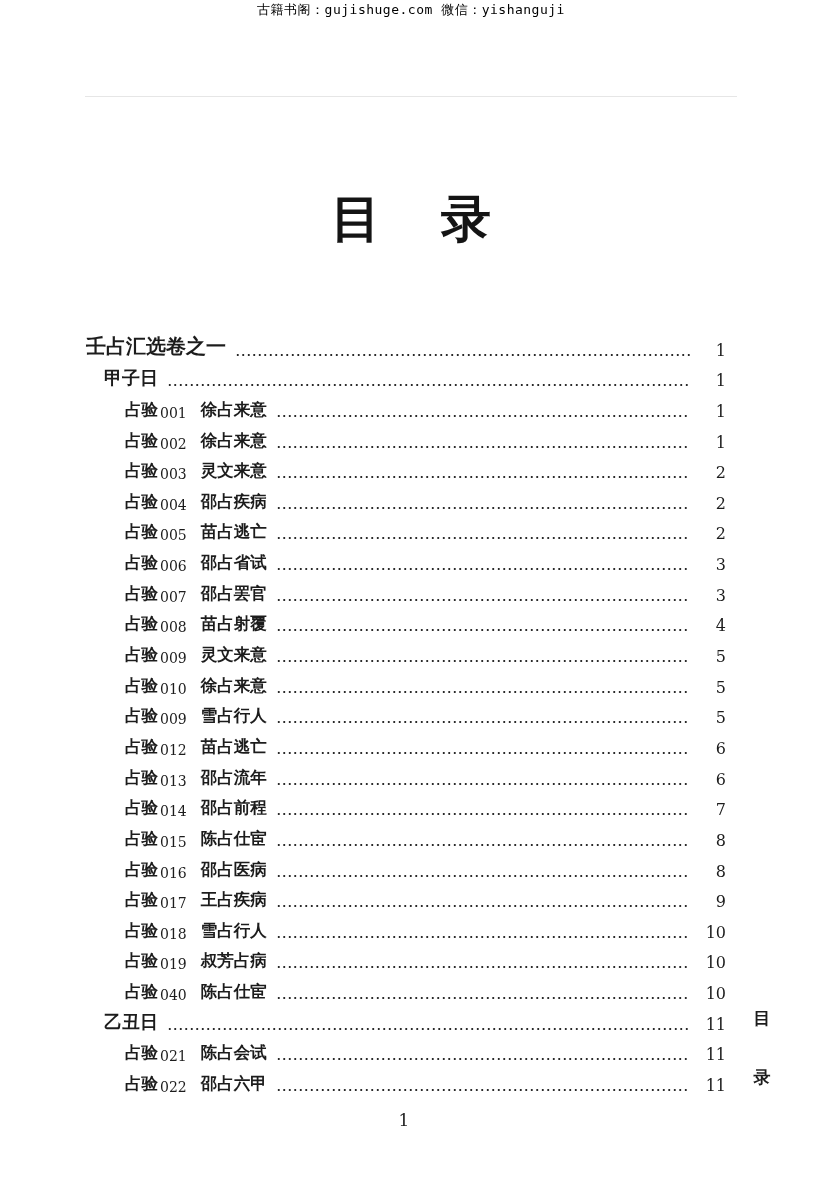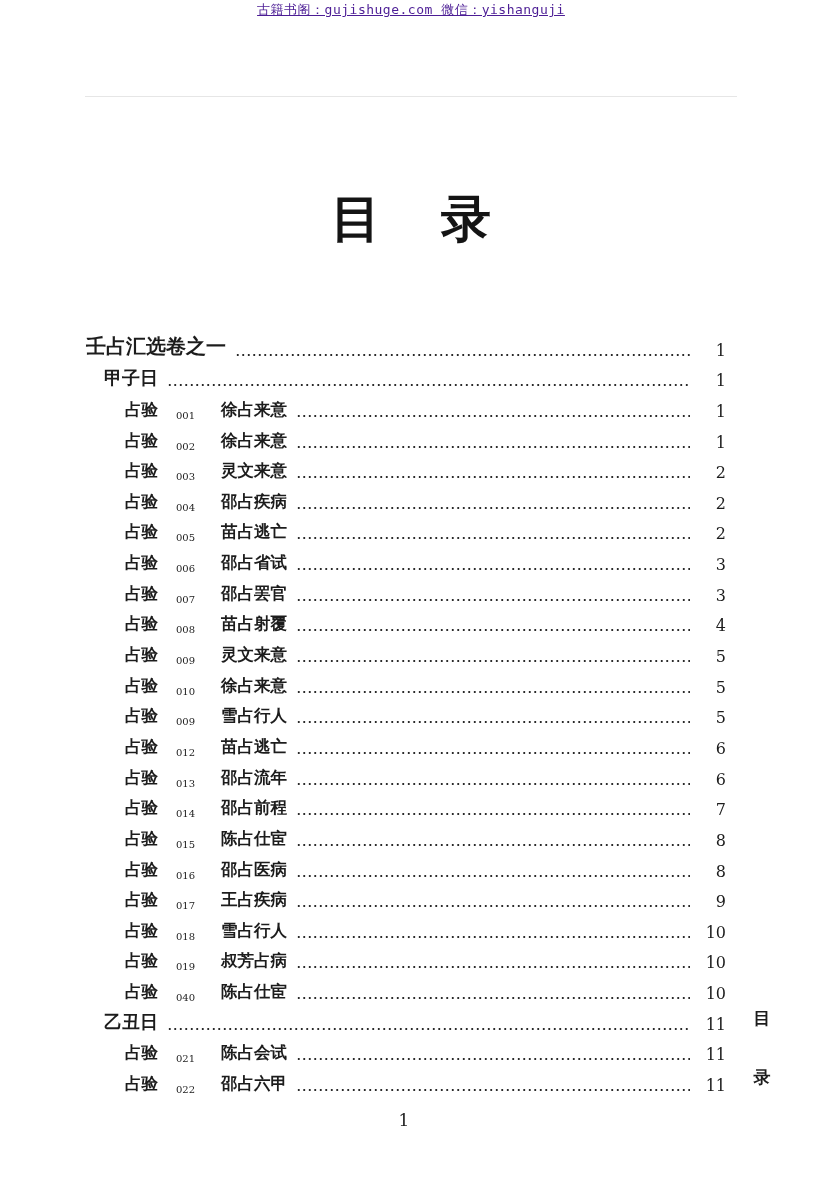--- a/index.html
+++ b/index.html
@@ -49,26 +49,26 @@
     align-items: flex-end;
     height: 30.65px;
     box-sizing: border-box;
     padding-bottom: 4px;
     white-space: nowrap;
   }
   .toc-row.lvl1 { font-size: 20px; font-weight: bold; }
   .toc-row.lvl2 { font-size: 18px; font-weight: bold; padding-left: 18px; }
   .toc-row.lvl3 { font-size: 16.5px; font-weight: bold; padding-left: 39px; }
 
-  .entry-prefix { margin-right: 18px; }
+  .entry-prefix { margin-right: 2px; }
   .entry-num {
     font-family: "DejaVu Serif", serif;
     font-weight: normal;
-    font-size: 10px;
-    margin-right: 26px;
+    font-size: 14px;
+    margin-right: 14px;
   }
 
   .dot-leader {
     flex: 1;
     height: 4px;
     margin: 0 6px 3px 9px;
     background-image: radial-gradient(circle, #2a2a2a 1.1px, transparent 1.45px);
     background-size: 5.5px 4px;
     background-position: left center;
     background-repeat: repeat-x;
@@ -98,21 +98,21 @@
     top: 1110px; left: 0; width: 822px;
     text-align: center;
     transform: translateX(-7px);
     font-family: "DejaVu Serif", serif;
     font-size: 17px;
   }
 </style>
 </head>
 <body>
 
-<div class="watermark" style="color: #4c1d95; text-decoration: underline;">古籍书阁：gujishuge.com 微信：yishanguji</div>
+<div class="watermark" style="color: #000000;">古籍书阁：gujishuge.com 微信：yishanguji</div>
 
 <div class="top-rule"></div>
 
 <div class="doc-title">
   <span>目</span>
   <span>录</span>
 </div>
 
 <div class="toc">
     <div class="toc-row lvl1">

